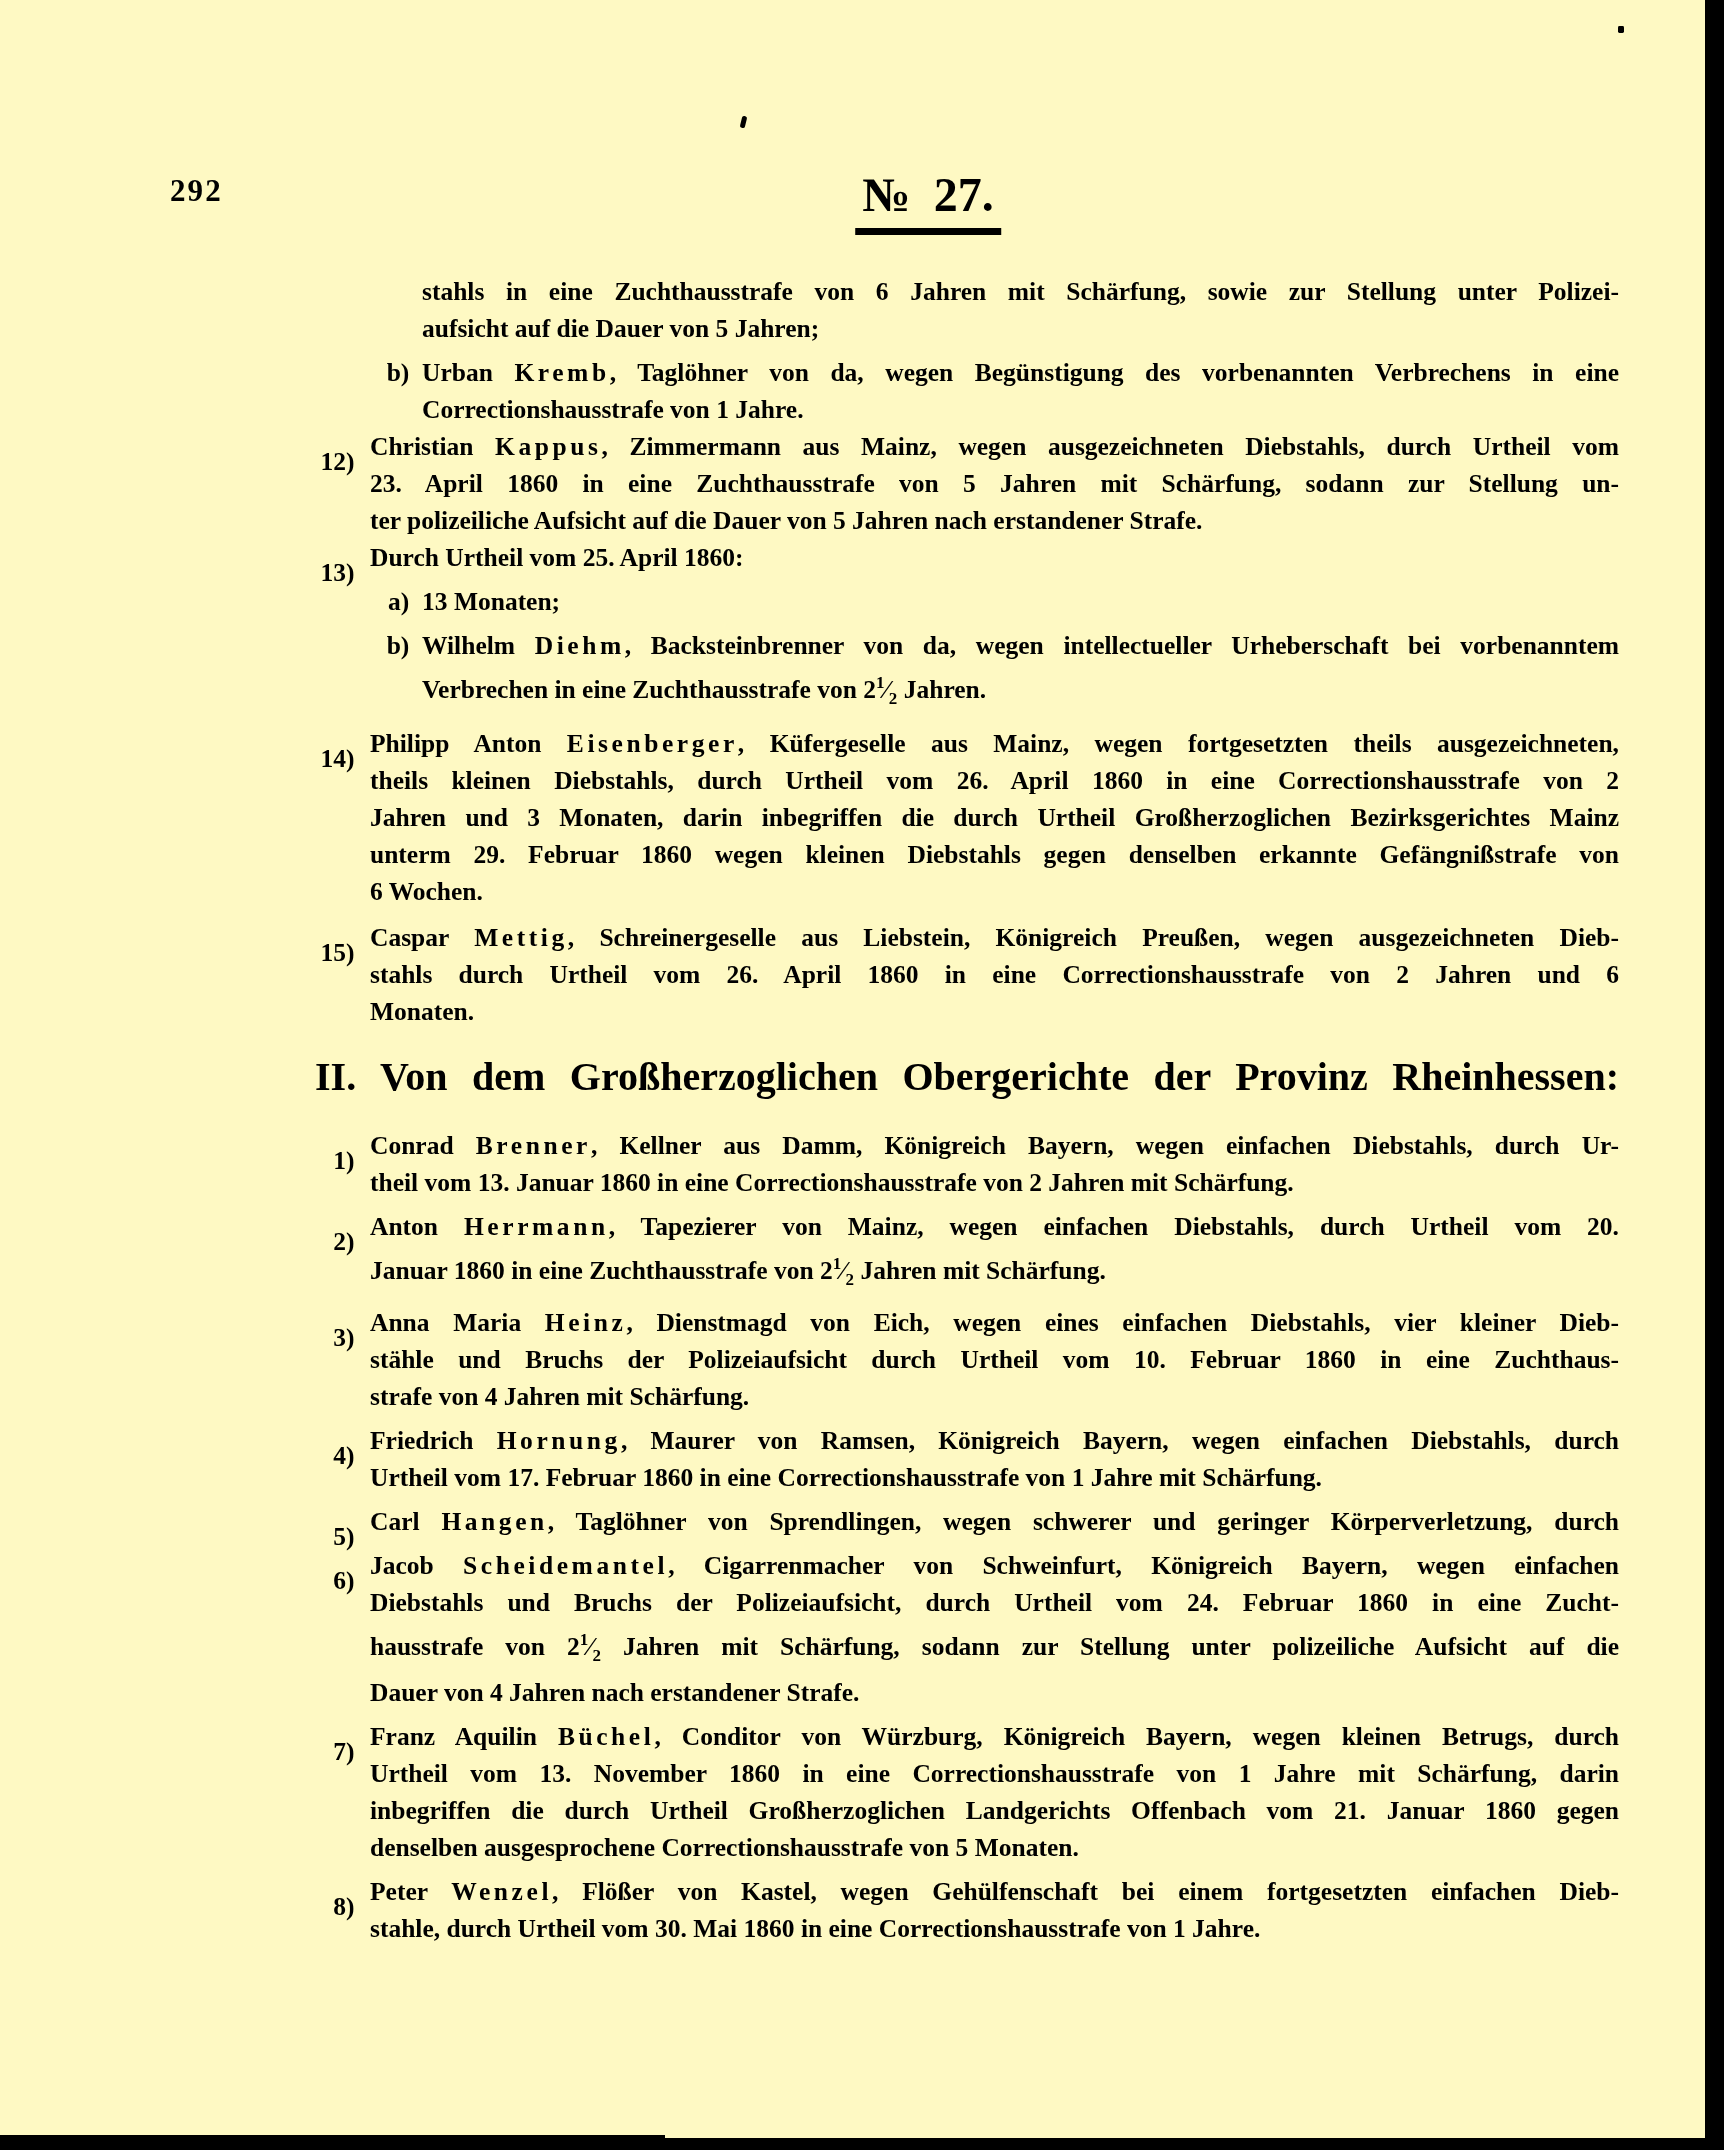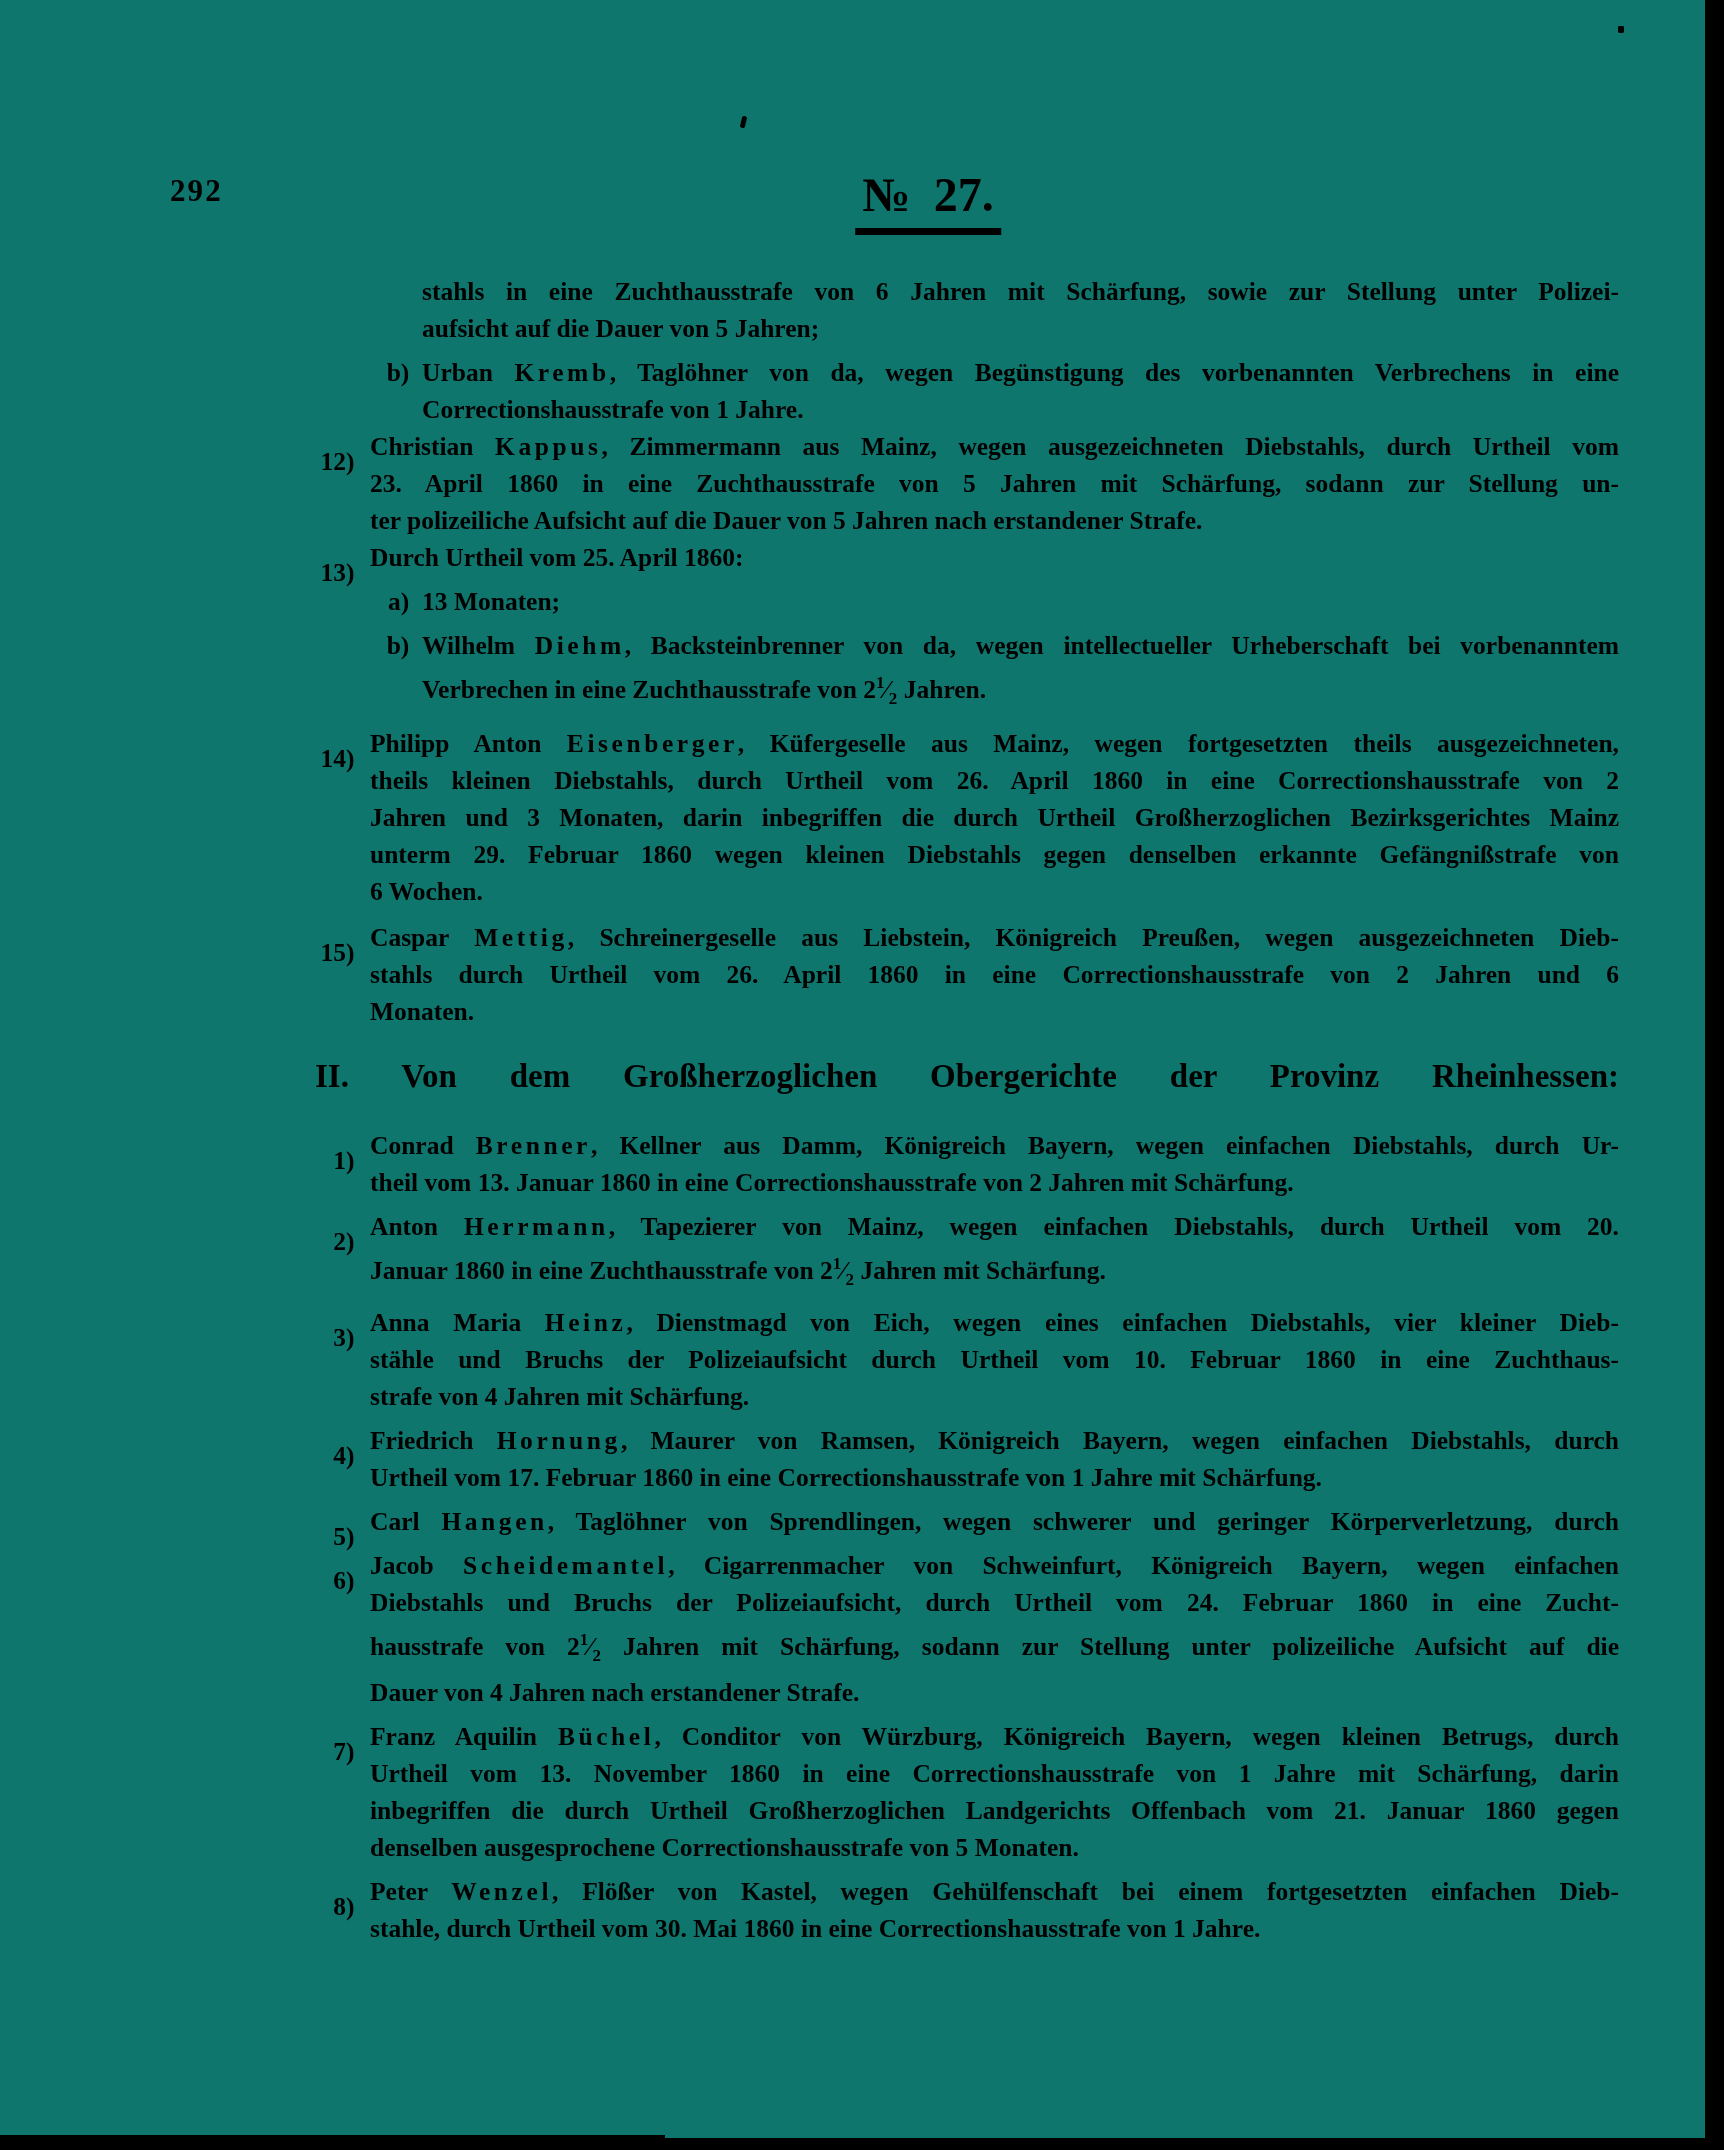--- a/index.html
+++ b/index.html
@@ -4,21 +4,21 @@
 <style>
   html, body {
     margin: 0;
     padding: 0;
     background: #ffffff;
   }
   .page {
     position: relative;
     width: 1724px;
     height: 2151px;
-    background: #0f766e;
+    background: #fef9c3;
     color: #000000;
     font-family: "Liberation Serif", "DejaVu Serif", serif;
     overflow: hidden;
   }
   .page-number {
     position: absolute;
     left: 170px;
     top: 173px;
     font-size: 31px;
     font-weight: bold;
@@ -63,21 +63,21 @@
   }
   .para.item > .label { right: calc(100% + 15.6px); margin-top: 15px; }
   .para.sub  > .label { right: calc(100% + 12.7px); }
   .name { letter-spacing: 0.14em; }
   .frac { font-weight: bold; }
   .frac sup { font-size: 17px; vertical-align: 10px; }
   .frac sub { font-size: 17px; vertical-align: -5.7px; }
   .heading {
     margin: 24px 0 28px 315px;
     width: 1304px;
-    font-size: 33px;
+    font-size: 40px;
     line-height: 45px;
     font-weight: bold;
     text-align: justify;
     text-align-last: justify;
   }
   .edge-right {
     position: absolute;
     top: 0;
     right: 0;
     width: 19px;

